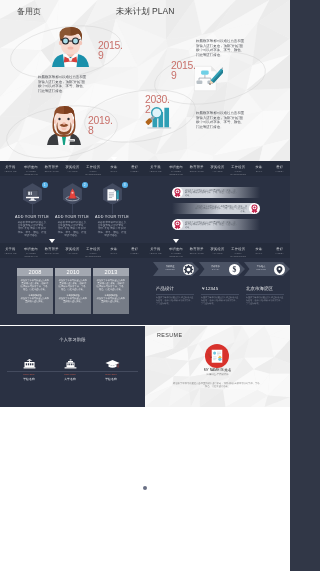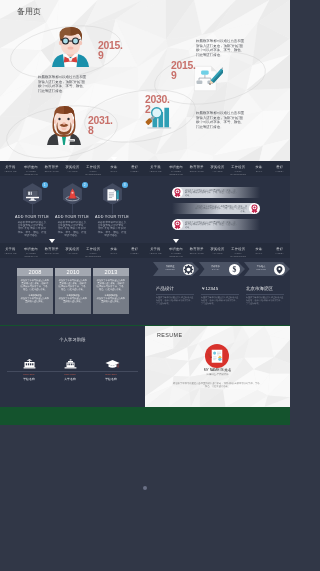--- a/index.html
+++ b/index.html
@@ -1,37 +1,37 @@
 <!DOCTYPE html>
 <html><head>
 <meta charset="utf-8">
 <title>PPT Thumbnails</title>
 <style>
 html,body{margin:0;padding:0;background:#313747;}
 body{width:290px;height:571px;overflow:hidden;
      font-family:"Liberation Sans","DejaVu Sans",sans-serif;
      -webkit-font-smoothing:antialiased;}
-.page{position:relative;width:290px;height:425px;background:#14532d;}
+.page{position:relative;width:290px;height:571px;background:#ffffff;}
 .slide{position:absolute;overflow:hidden;box-sizing:border-box;}
 .abs{position:absolute;}
 svg{display:block;}
 .ph{ 
   color:#8d8f96;line-height:1.45;letter-spacing:0;}
 
 
 #s1{left:0;top:0;width:290px;height:176px;background:#f4f4f4;}
 #s1 .tag{left:17px;top:6px;font-size:8px;color:#4a4a4a;}
 #s1 .ttl{left:0;right:0;top:6px;text-align:center;font-size:8.5px;color:#3c3c3c;}
 .navbar{position:absolute;left:0;right:0;bottom:0;height:15px;background:#252c3c;display:flex;}
 .navbar .ni{flex:1;text-align:center;position:relative;}
 .navbar .ni .cn{font-size:3.2px;color:#d8dade;line-height:4px;letter-spacing:.3px;margin-top:4px;}
 .navbar .ni .en{font-size:2.2px;color:#7d828e;line-height:3px;letter-spacing:.15px;margin-top:1px;}
 .navbar .ni .mk{position:absolute;left:50%;top:-4px;margin-left:-3px;width:0;height:0;
      border-left:3px solid transparent;border-right:3px solid transparent;border-top:4px solid #fff;}
-#s1 .d1,#s1 .d2,#s1 .d3,#s1 .d4{color:#c8706a;font-size:10.4px;line-height:9.6px;font-weight:700;letter-spacing:-0.3px;}
+#s1 .d1,#s1 .d2,#s1 .d3,#s1 .d4{color:#c8706a;font-size:10.4px;line-height:9.6px;font-weight:400;letter-spacing:-0.3px;}
 #s1 .d1{left:98px;top:41px;}
 #s1 .d2{left:171px;top:61px;}
 #s1 .d3{left:145px;top:95px;}
 #s1 .d4{left:88px;top:116px;}
 #s1 .b1,#s1 .b2,#s1 .b3{font-size:3.45px;line-height:4.5px;color:#4a4c52;width:50px;}
 #s1 .b1{left:38px;top:75px;}
 #s1 .b2{left:196px;top:39px;}
 #s1 .b3{left:196px;top:111px;}
 
 
@@ -219,20 +219,21 @@
     <svg class="abs" style="left:0;top:0" width="290" height="176">
       <g fill="none" stroke="#d3d3d3" stroke-width="0.5">
         <ellipse cx="66" cy="52" rx="56" ry="25" transform="rotate(-9 66 52)"></ellipse>
         <ellipse cx="210" cy="78" rx="56" ry="25" transform="rotate(-9 210 78)"></ellipse>
         <ellipse cx="140" cy="116" rx="56" ry="25" transform="rotate(-9 140 116)"></ellipse>
         <ellipse cx="62" cy="132" rx="56" ry="25" transform="rotate(-9 62 132)"></ellipse>
       </g>
     </svg>
 
     <div class="abs tag">备用页</div>
+    <div class="abs ttl">未来计划 PLAN</div>
 
     <svg class="abs" style="left:51px;top:26px" width="39" height="41" viewBox="0 0 78 82">
 
       <path d="M2 82 q3-20 16-24 l21-6 21 6 q13 4 16 24z" fill="#1a90ab"></path>
 
       <path d="M30 44 h18 v18 h-18z" fill="#f0c0b2"></path>
 
       <path d="M29 54 l10 11 10-11 5 2 -3 26 h-24 l-3-26z" fill="#fdfdfd"></path>
 
       <path d="M39 10 q19 0 19 19 v10 q0 18-19 18 q-19 0-19-18 v-10 q0-19 19-19z" fill="#f7d7cc"></path>
@@ -325,21 +326,21 @@
     </div>
     <div class="abs d2">
       <span>2015.</span><br>
       <span>9</span>
     </div>
     <div class="abs d3">
       <span>2030.</span><br>
       <span>2</span>
     </div>
     <div class="abs d4">
-      <span>2031.</span><br>
+      <span>2019.</span><br>
       <span>8</span>
     </div>
 
     <div class="abs b1 ph">标题数字等都可以通过点击和重新输入进行更改，顶部“开始”面板中可以对字体、字号、颜色、行距等进行修改。</div>
     <div class="abs b2 ph">标题数字等都可以通过点击和重新输入进行更改，顶部“开始”面板中可以对字体、字号、颜色、行距等进行修改。</div>
     <div class="abs b3 ph">标题数字等都可以通过点击和重新输入进行更改，顶部“开始”面板中可以对字体、字号、颜色、行距等进行修改。</div>
 
     <div class="navbar nav7x2">
         <div class="ni">
           <div class="cn">关于我</div>

